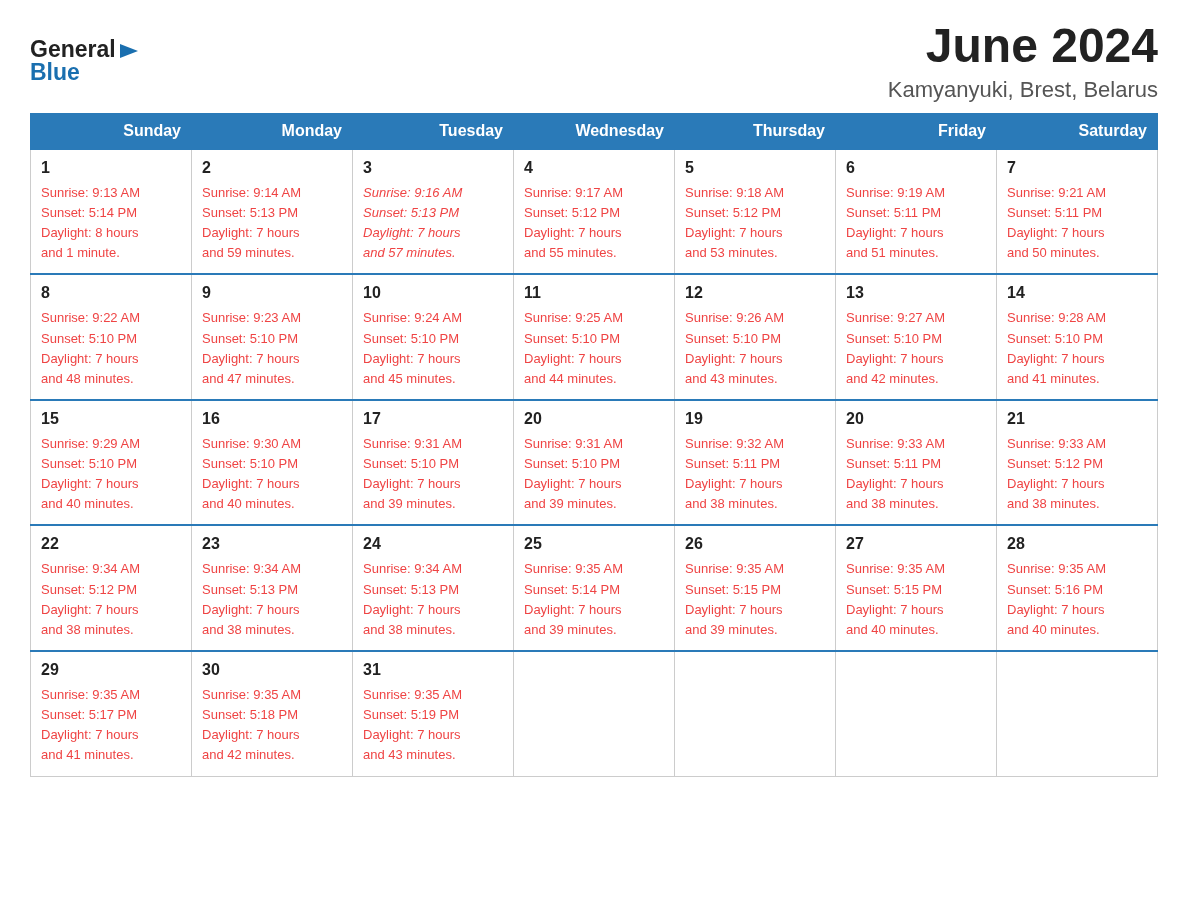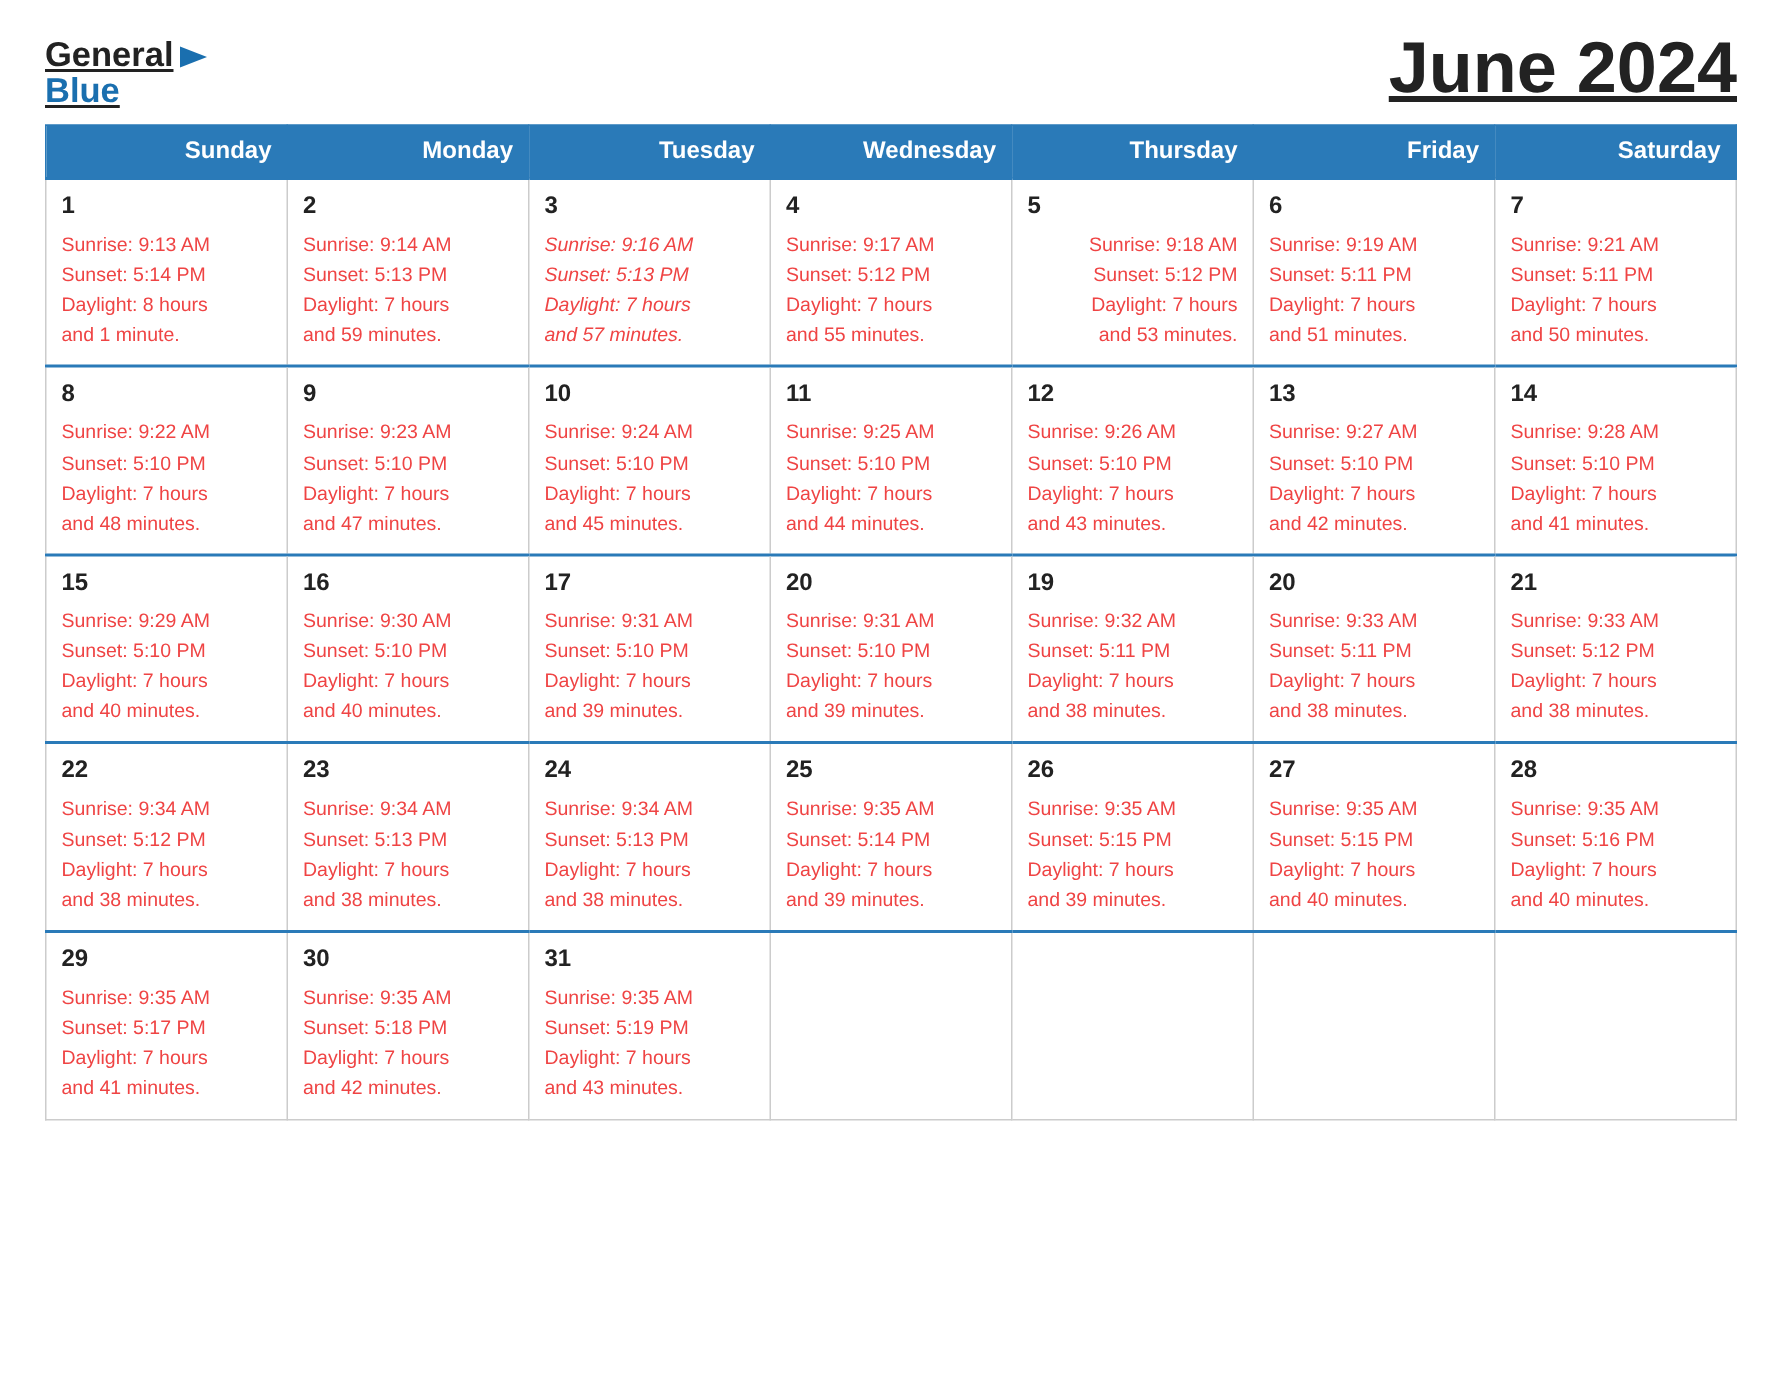--- a/index.html
+++ b/index.html
@@ -6,24 +6,23 @@
     body {
       font-family: Arial, Helvetica, sans-serif;
       background: #fff;
       color: #222;
       width: 1188px;
       min-height: 918px;
       padding: 20px 30px 30px 30px;
     }
     .header-row {
       display: flex;
-      align-items: flex-end;
+      align-items: center;
       justify-content: space-between;
       margin-bottom: 10px;
-      text-decoration: underline;
     }
     .logo {
       display: flex;
       align-items: center;
       gap: 4px;
     }
     .title-block {
       text-align: right;
     }
     .calendar-title {
@@ -86,20 +85,21 @@
       <span style="font-size:23px;font-weight:bold;color:#222;">General</span>
       <svg width="22" height="22" viewBox="0 0 22 22" style="margin-top:2px;">
         <polygon points="2,4 20,11 2,18" fill="#1a6faf"></polygon>
       </svg>
     </div>
     <span style="font-size:23px;font-weight:bold;color:#1a6faf;margin-top:-2px;">Blue</span>
   </div>
 </div>
   <div class="title-block">
     <div class="calendar-title">June 2024</div>
+    <div class="calendar-subtitle">Kamyanyuki, Brest, Belarus</div>
   </div>
 </div>
 
 <table>
   <thead>
     <tr>
     <th>Sunday</th>
         <th>Monday</th>
         <th>Tuesday</th>
         <th>Wednesday</th>
@@ -133,21 +133,21 @@
         </td>
         <td>
           <span class="day-num">4</span>
           <div class="day-info" style="white-space: pre-line;">Sunrise: 9:17 AM
 Sunset: 5:12 PM
 Daylight: 7 hours
 and 55 minutes.</div>
         </td>
         <td>
           <span class="day-num">5</span>
-          <div class="day-info" style="white-space: pre-line; text-align: right;">Sunrise: 9:18 AM
+          <div class="day-info" style="white-space: pre-line;">Sunrise: 9:18 AM
 Sunset: 5:12 PM
 Daylight: 7 hours
 and 53 minutes.</div>
         </td>
         <td>
           <span class="day-num">6</span>
           <div class="day-info" style="white-space: pre-line;">Sunrise: 9:19 AM
 Sunset: 5:11 PM
 Daylight: 7 hours
 and 51 minutes.</div>

